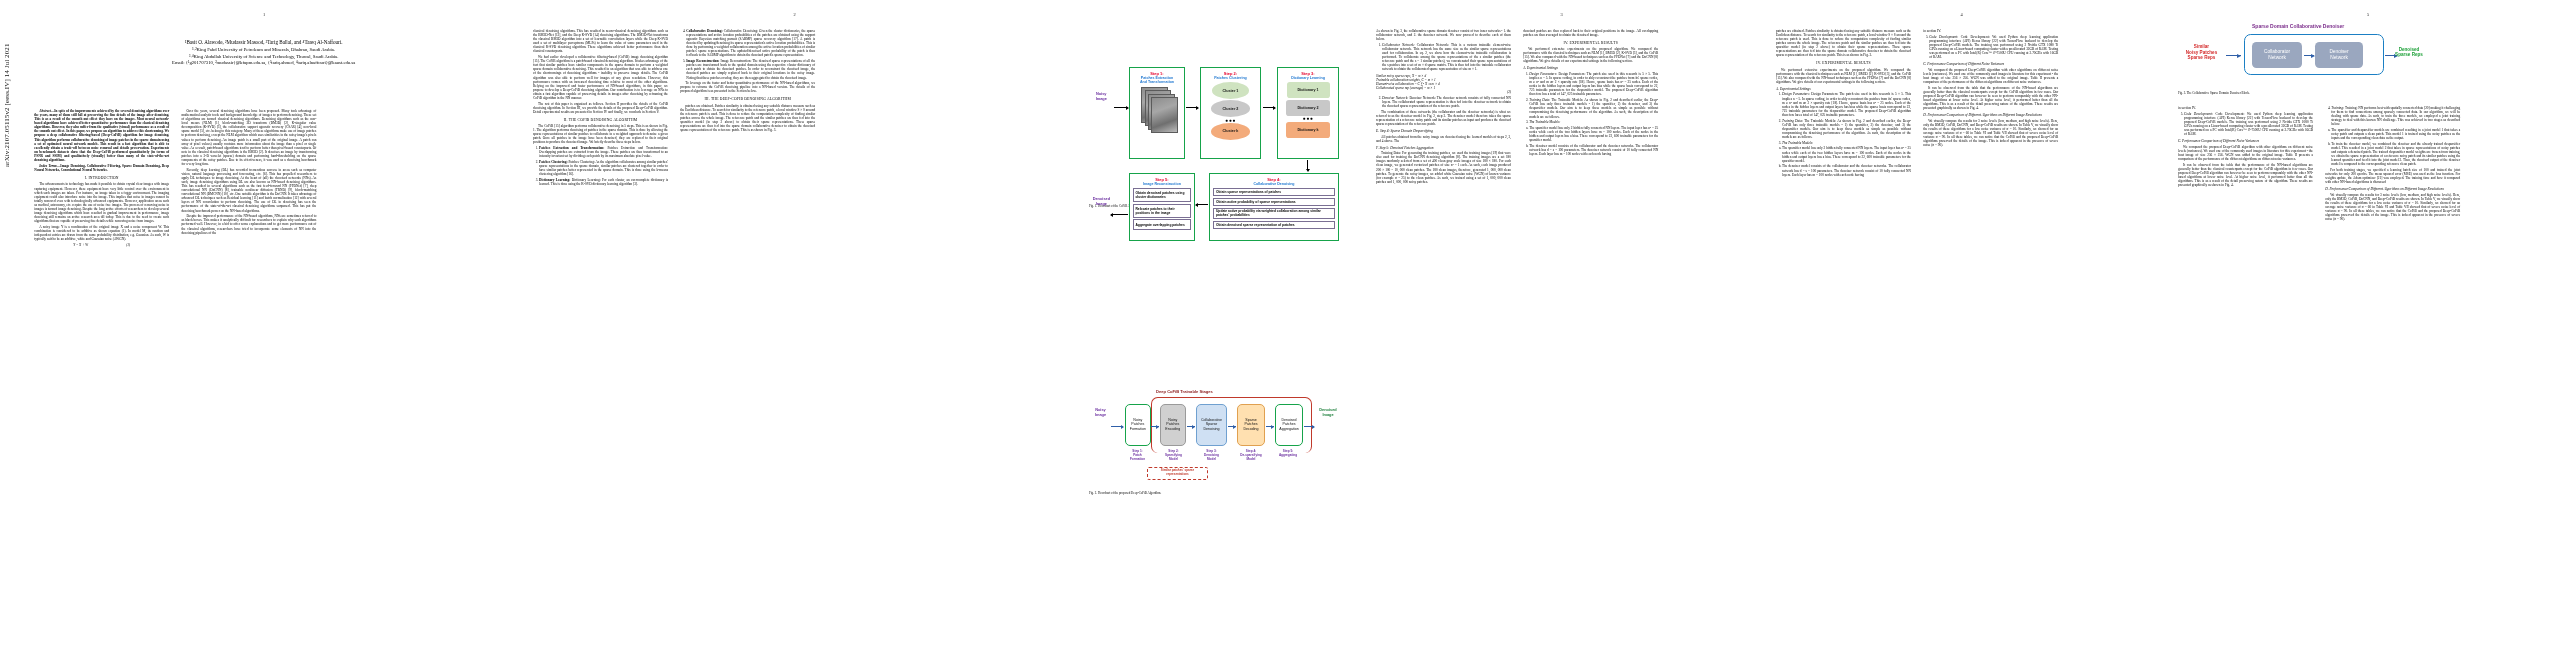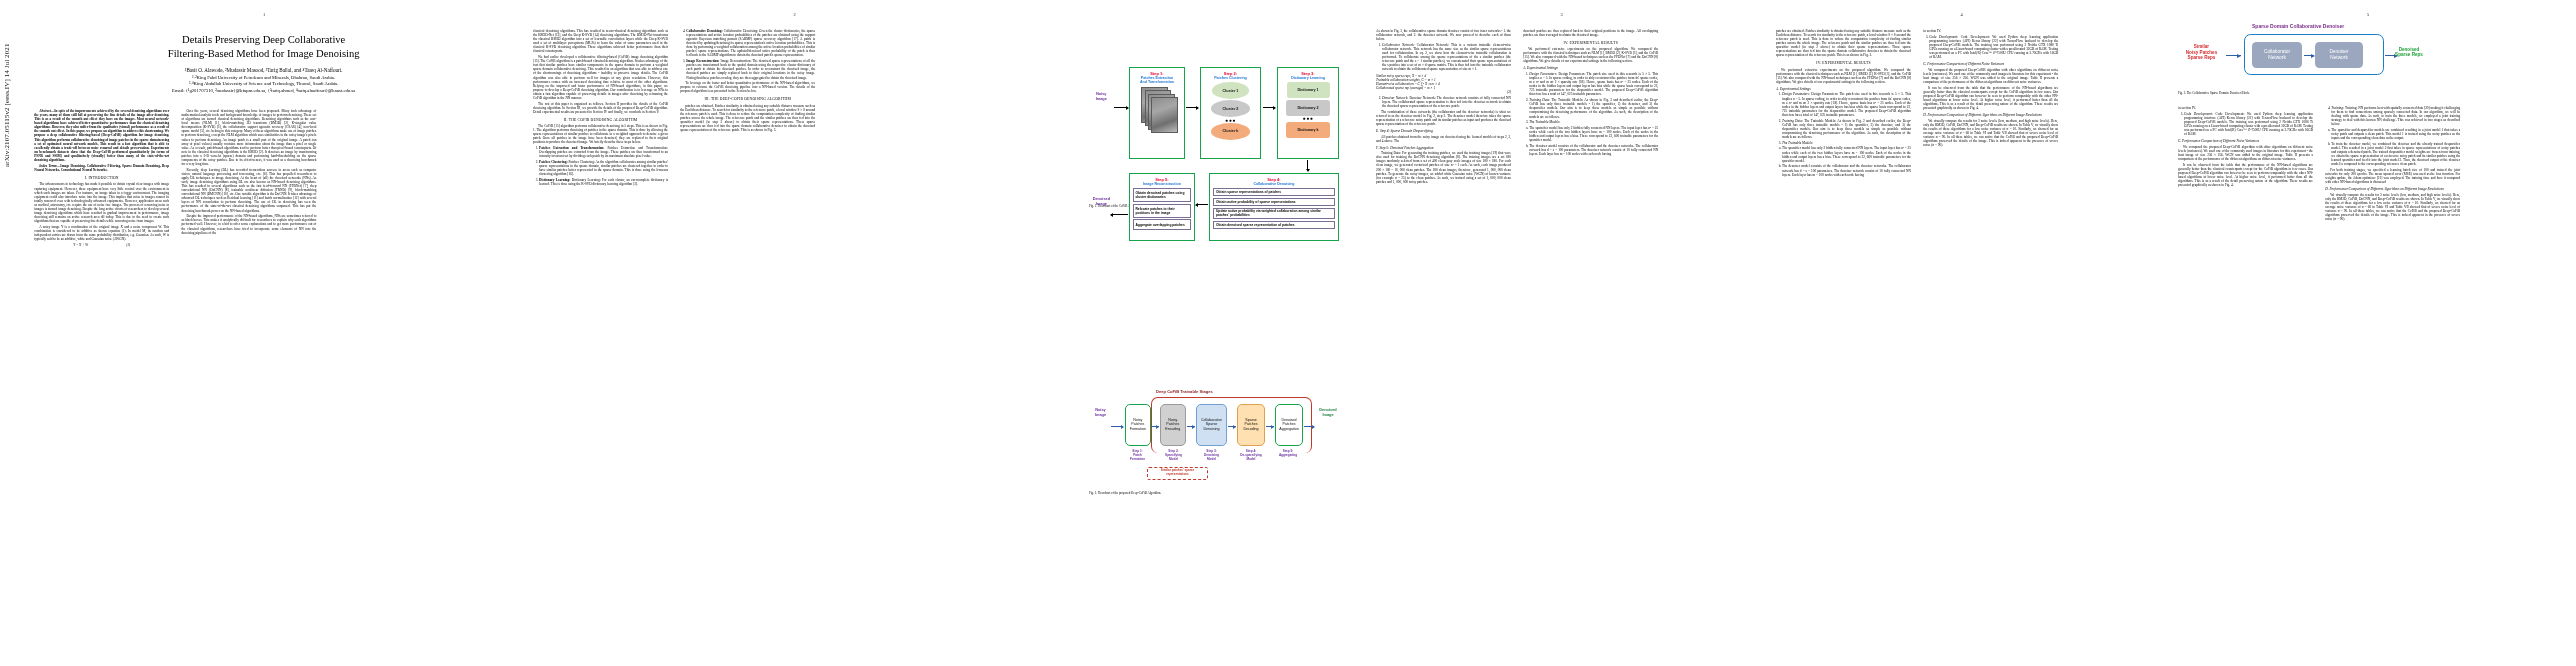--- a/index.html
+++ b/index.html
@@ -77,24 +77,20 @@
 <body>
 
 <div class="sheet">
 
   <div class="arxiv-stamp">arXiv:2107.05115v2  [eess.IV]  14 Jul 2021</div>
 
   <div class="page" style="left:22px;width:484px;">
     <div class="pnum">1</div>
 
     <div style="position:absolute;left:12.2px;top:33px;width:459px;">
-      <div class="title">
-        <div>Details Preserving Deep Collaborative</div>
-        <div>Filtering-Based Method for Image Denoising</div>
-      </div>
       <div class="authors">¹Basit O. Alawode, ²Mudassir Masood, ³Tarig Ballal, and ⁴Tareq Al-Naffouri.</div>
       <div class="affil">¹˒²King Fahd University of Petroleum and Minerals, Dhahran, Saudi Arabia.</div>
       <div class="affil">³˒⁴King Abdullah University of Science and Technology, Thuwal, Saudi Arabia.</div>
       <div class="email">Email: {¹g201707310, ²mudassir}@kfupm.edu.sa, {³tariq.ahmed, ⁴tariq.alnaffouri}@kaust.edu.sa</div>
     </div>
 
     <div class="cols" style="left:12.2px;top:109px;width:459px;">
       <div class="col">
         <p class="ab"><i><b>Abstract</b></i>—<span>In spite of the improvements achieved by the several denoising algorithms over the years, many of them still fall at preserving the fine details of the image after denoising. This is as a result of the smooth out effect they have on the images. Most neural network-based algorithms have achieved better quantitative performance than the classical denoising algorithms. However, they also suffer from the qualitative (visual) performance as a result of the smooth out effect. In this paper, we propose an algorithm to address this shortcoming. We propose a deep collaborative filtering-based (Deep-CoFiB) algorithm for image denoising. This algorithm performs collaborative denoising of image patches in the sparse domain using a set of optimized neural network models. This result in a fast algorithm that is able to excellently obtain a trade-off between noise removal and details preservation. Experiments on benchmark datasets show that the Deep-CoFiB performed quantitatively (in terms of PSNR and SSIM) and qualitatively (visually) better than many of the state-of-the-art denoising algorithms.</span></p>
         <p class="kw"><i><b>Index Terms</b></i>—<span>Image Denoising, Collaborative Filtering, Sparse Domain Denoising, Deep Neural Networks, Convolutional Neural Networks.</span></p>

